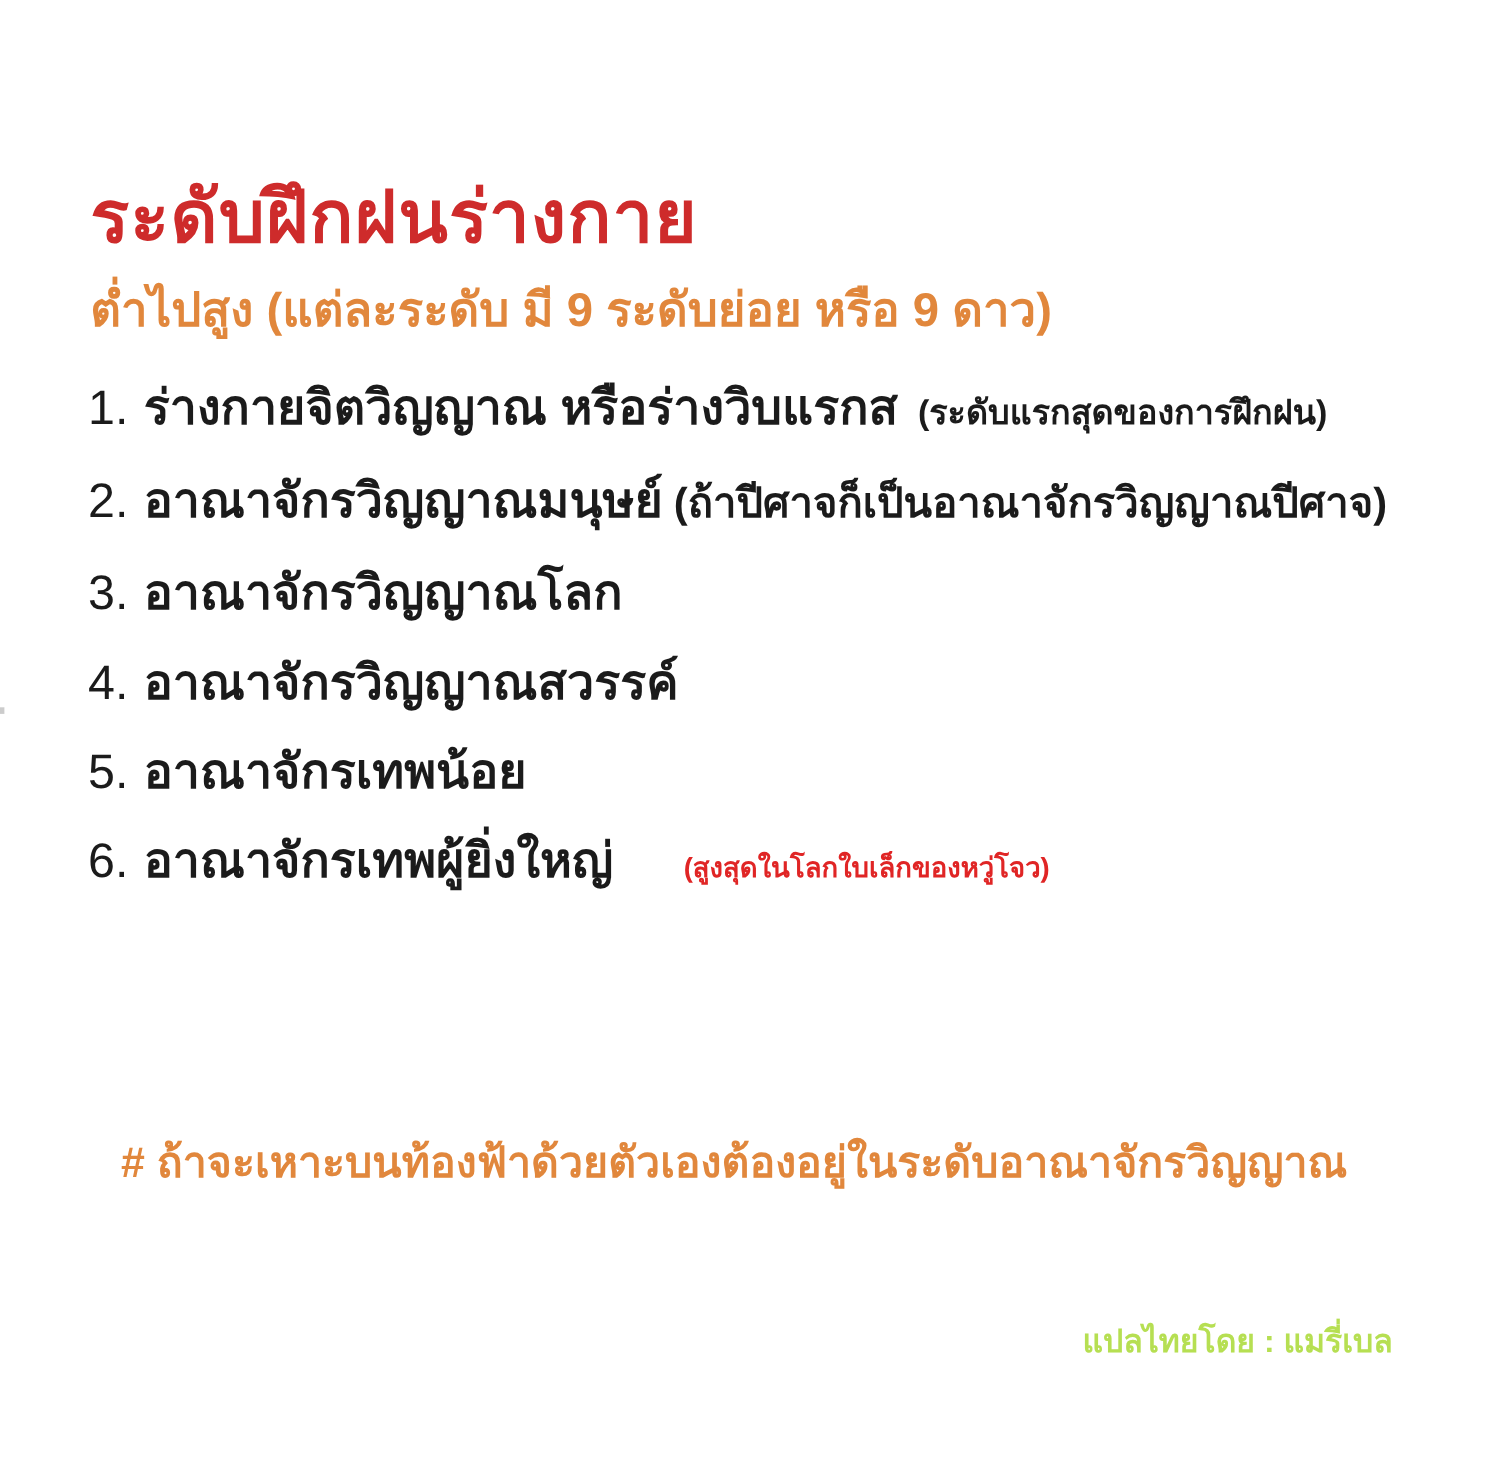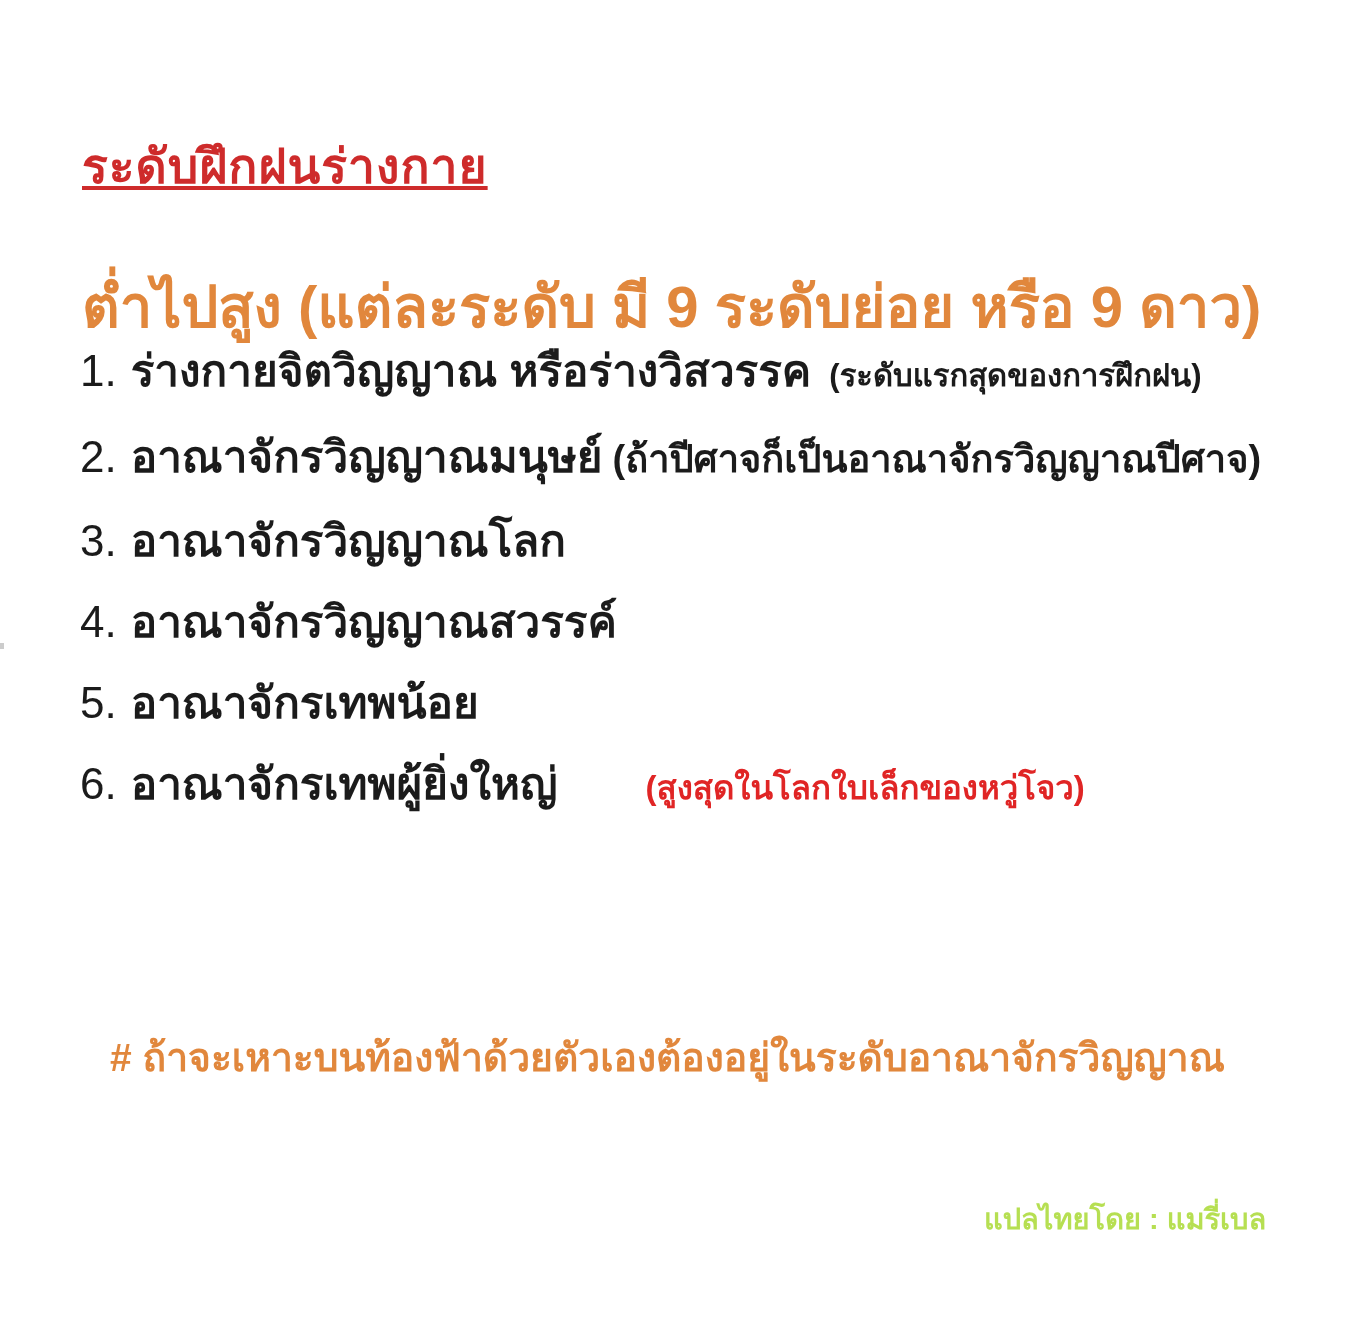--- a/index.html
+++ b/index.html
@@ -11,34 +11,33 @@
     position: relative;
     width: 1364px;
     height: 1338px;
     overflow: hidden;
     font-family: "Liberation Sans", sans-serif;
     color: var(--text-black, #1b1b1b);
   }
   .page-title {
     position: absolute;
     left: 82px;
-    top: 128px;
+    top: 144px;
     margin: 0;
-    font-size: 48px;
+    font-size: 66px;
     font-weight: 700;
     letter-spacing: 1px;
     color: var(--title-red, #ce2b2b);
     white-space: nowrap;
-    text-decoration: underline;
   }
   .subtitle {
     position: absolute;
     left: 82px;
-    top: 260px;
-    font-size: 58px;
+    top: 247px;
+    font-size: 43px;
     font-weight: 700;
     color: var(--orange, #e1873c);
     white-space: nowrap;
   }
   .level-list {
     position: absolute;
     left: 80px;
     top: 330px;
     margin: 0;
     padding: 0;
@@ -60,22 +59,22 @@
     font-size: 31px;
     font-weight: 700;
     margin-left: 18px;
     color: var(--text-black, #1b1b1b);
     text-align: center;
   }
   .level-item .note:empty { display: none; }
   .level-item .note-tight { margin-left: 10px; font-size: 38px; }
   .level-item .note-red {
     color: var(--bright-red, #e02525);
-    margin-left: 88px;
-    font-size: 33px;
+    margin-left: 64px;
+    font-size: 25px;
   }
   .highlight {
     position: absolute;
     left: 192px;
     top: 832px;
     font-size: 47px;
     font-weight: 700;
     line-height: 84px;
     color: var(--bright-red, #e02525);
     white-space: nowrap;
@@ -112,21 +111,21 @@
 </style>
 </head>
 <body style="--title-red: #ce2b2b; --orange: #e1873c; --bright-red: #e02525; --green: #b6df52; --text-black: #1b1b1b;">
 
 <h1 class="page-title">ระดับฝึกฝนร่างกาย</h1>
 
 <div class="subtitle">ต่ำไปสูง (แต่ละระดับ มี 9 ระดับย่อย หรือ 9 ดาว)</div>
 
 <ol class="level-list">
   <li class="level-item">
-    <span class="num">1.</span><span class="txt">ร่างกายจิตวิญญาณ หรือร่างวิสวรรค</span><span class="note">(ระดับแรกสุดของการฝึกฝน)</span>
+    <span class="num">1.</span><span class="txt">ร่างกายจิตวิญญาณ หรือร่างวิบแรกส</span><span class="note">(ระดับแรกสุดของการฝึกฝน)</span>
   </li>
   <li class="level-item">
     <span class="num">2.</span><span class="txt">อาณาจักรวิญญาณมนุษย์</span><span class="note note-tight">(ถ้าปีศาจก็เป็นอาณาจักรวิญญาณปีศาจ)</span>
   </li>
   <li class="level-item">
     <span class="num">3.</span><span class="txt">อาณาจักรวิญญาณโลก</span>
   </li>
   <li class="level-item">
     <span class="num">4.</span><span class="txt">อาณาจักรวิญญาณสวรรค์</span>
   </li>

